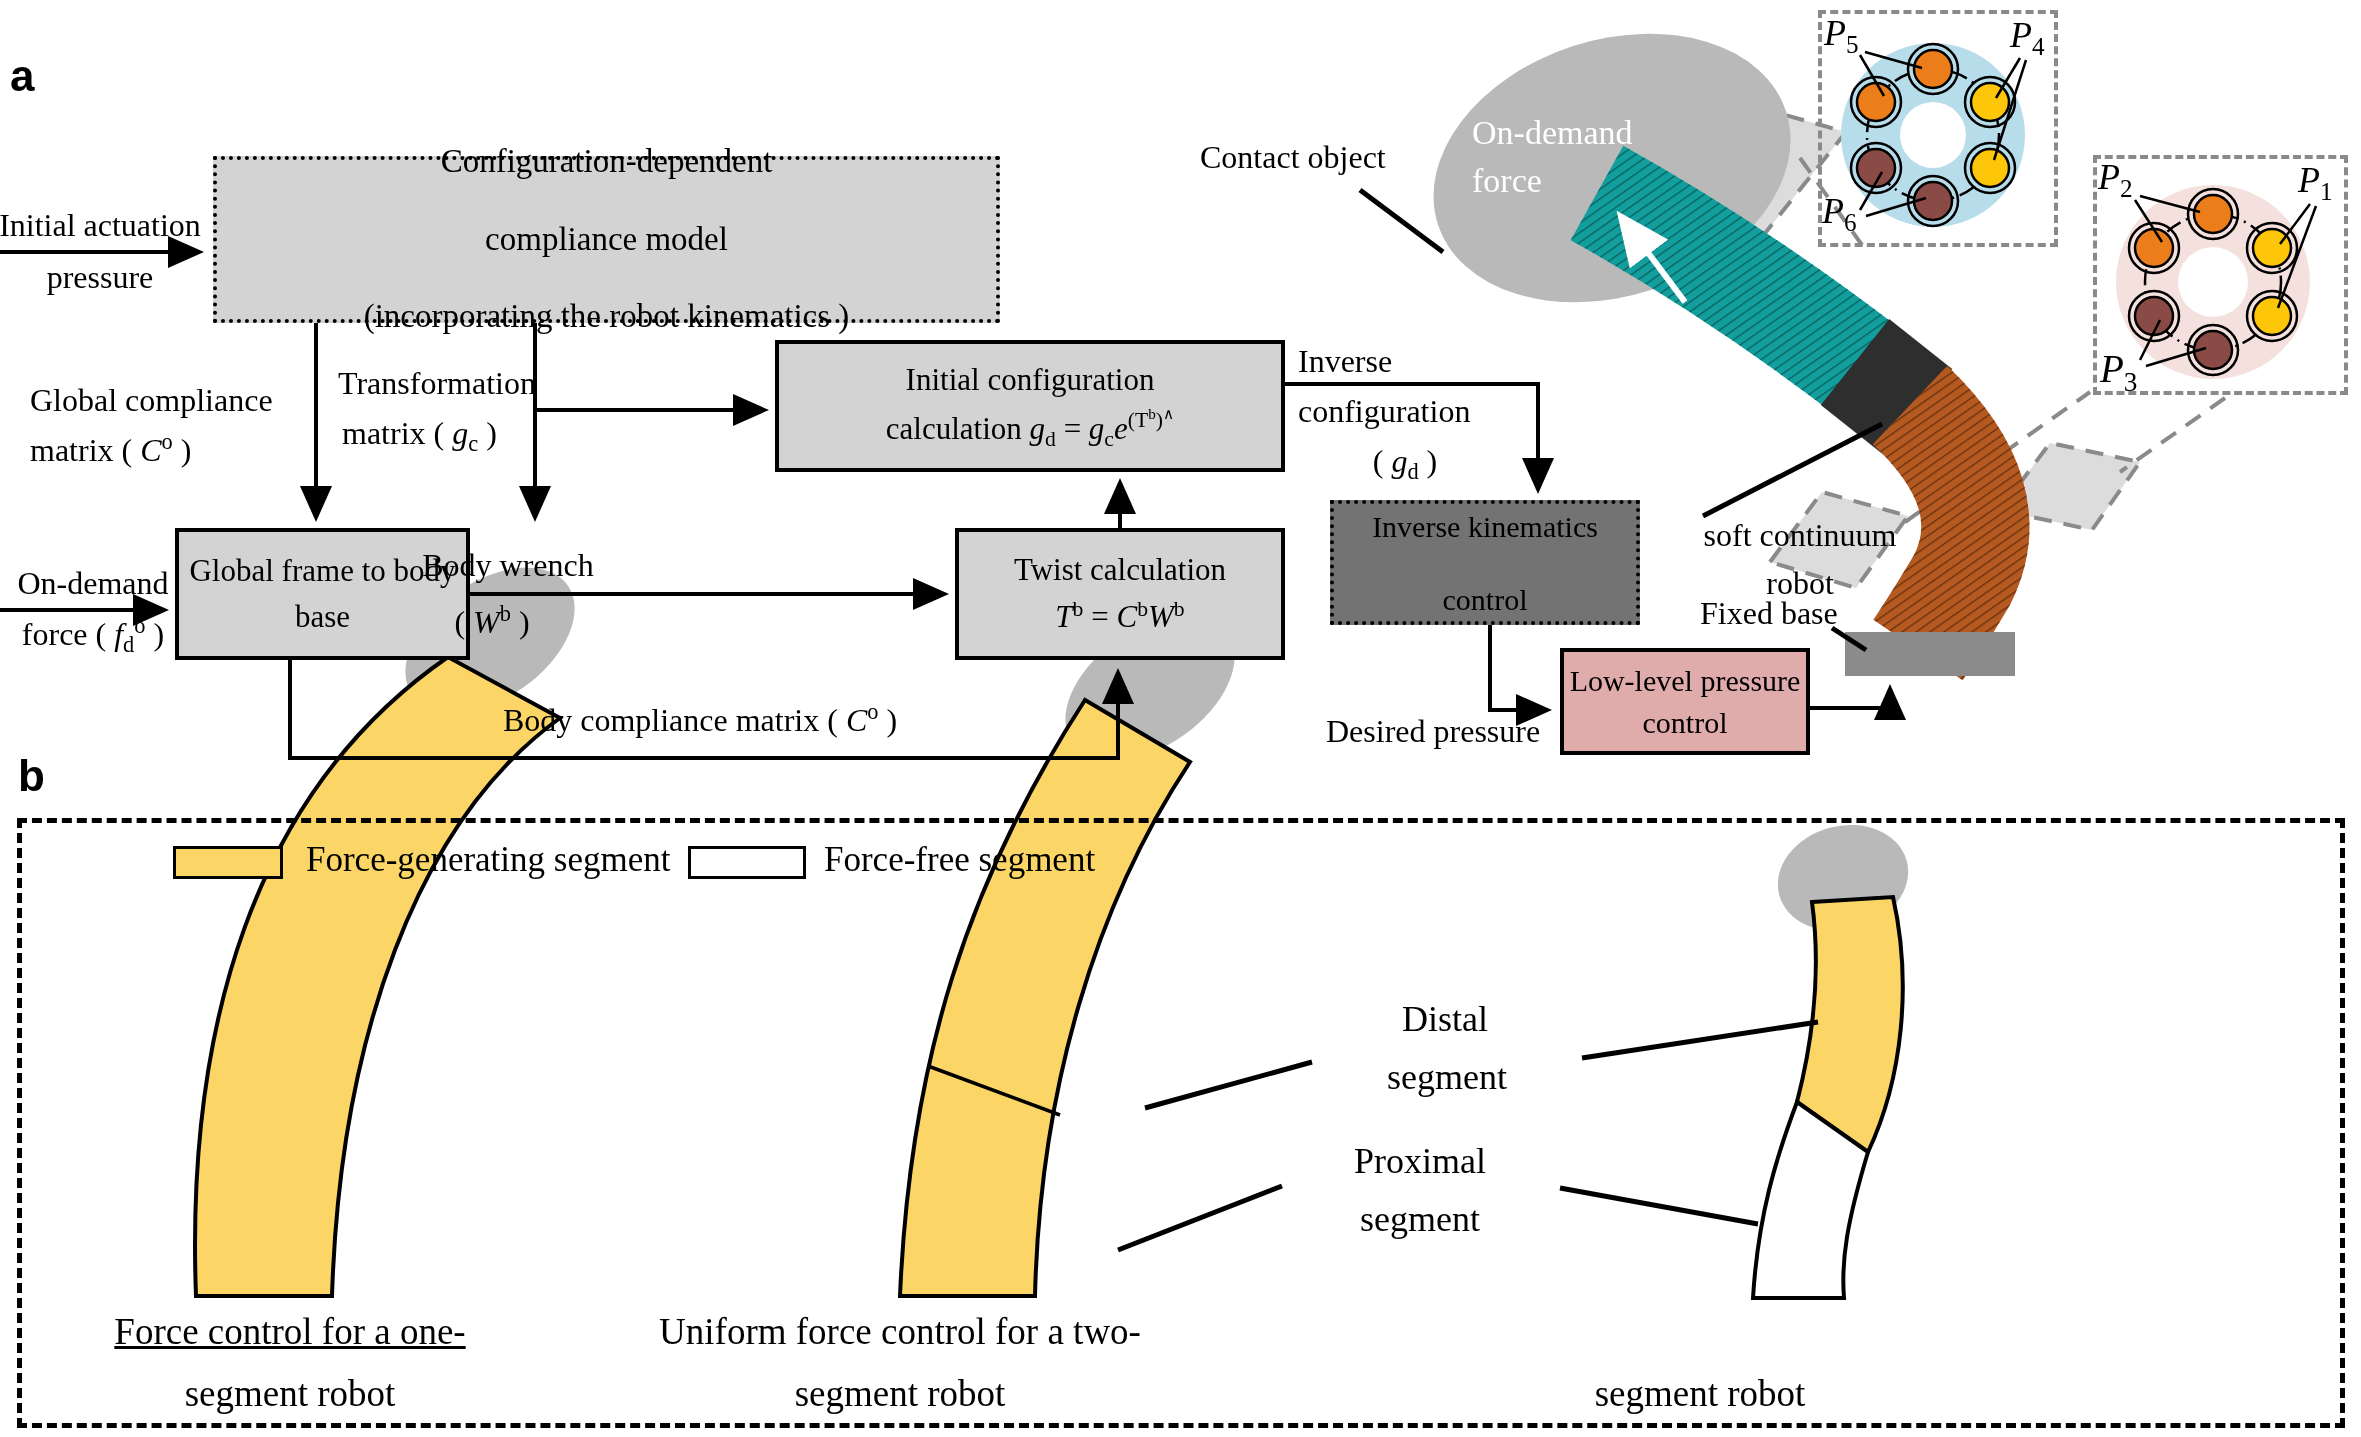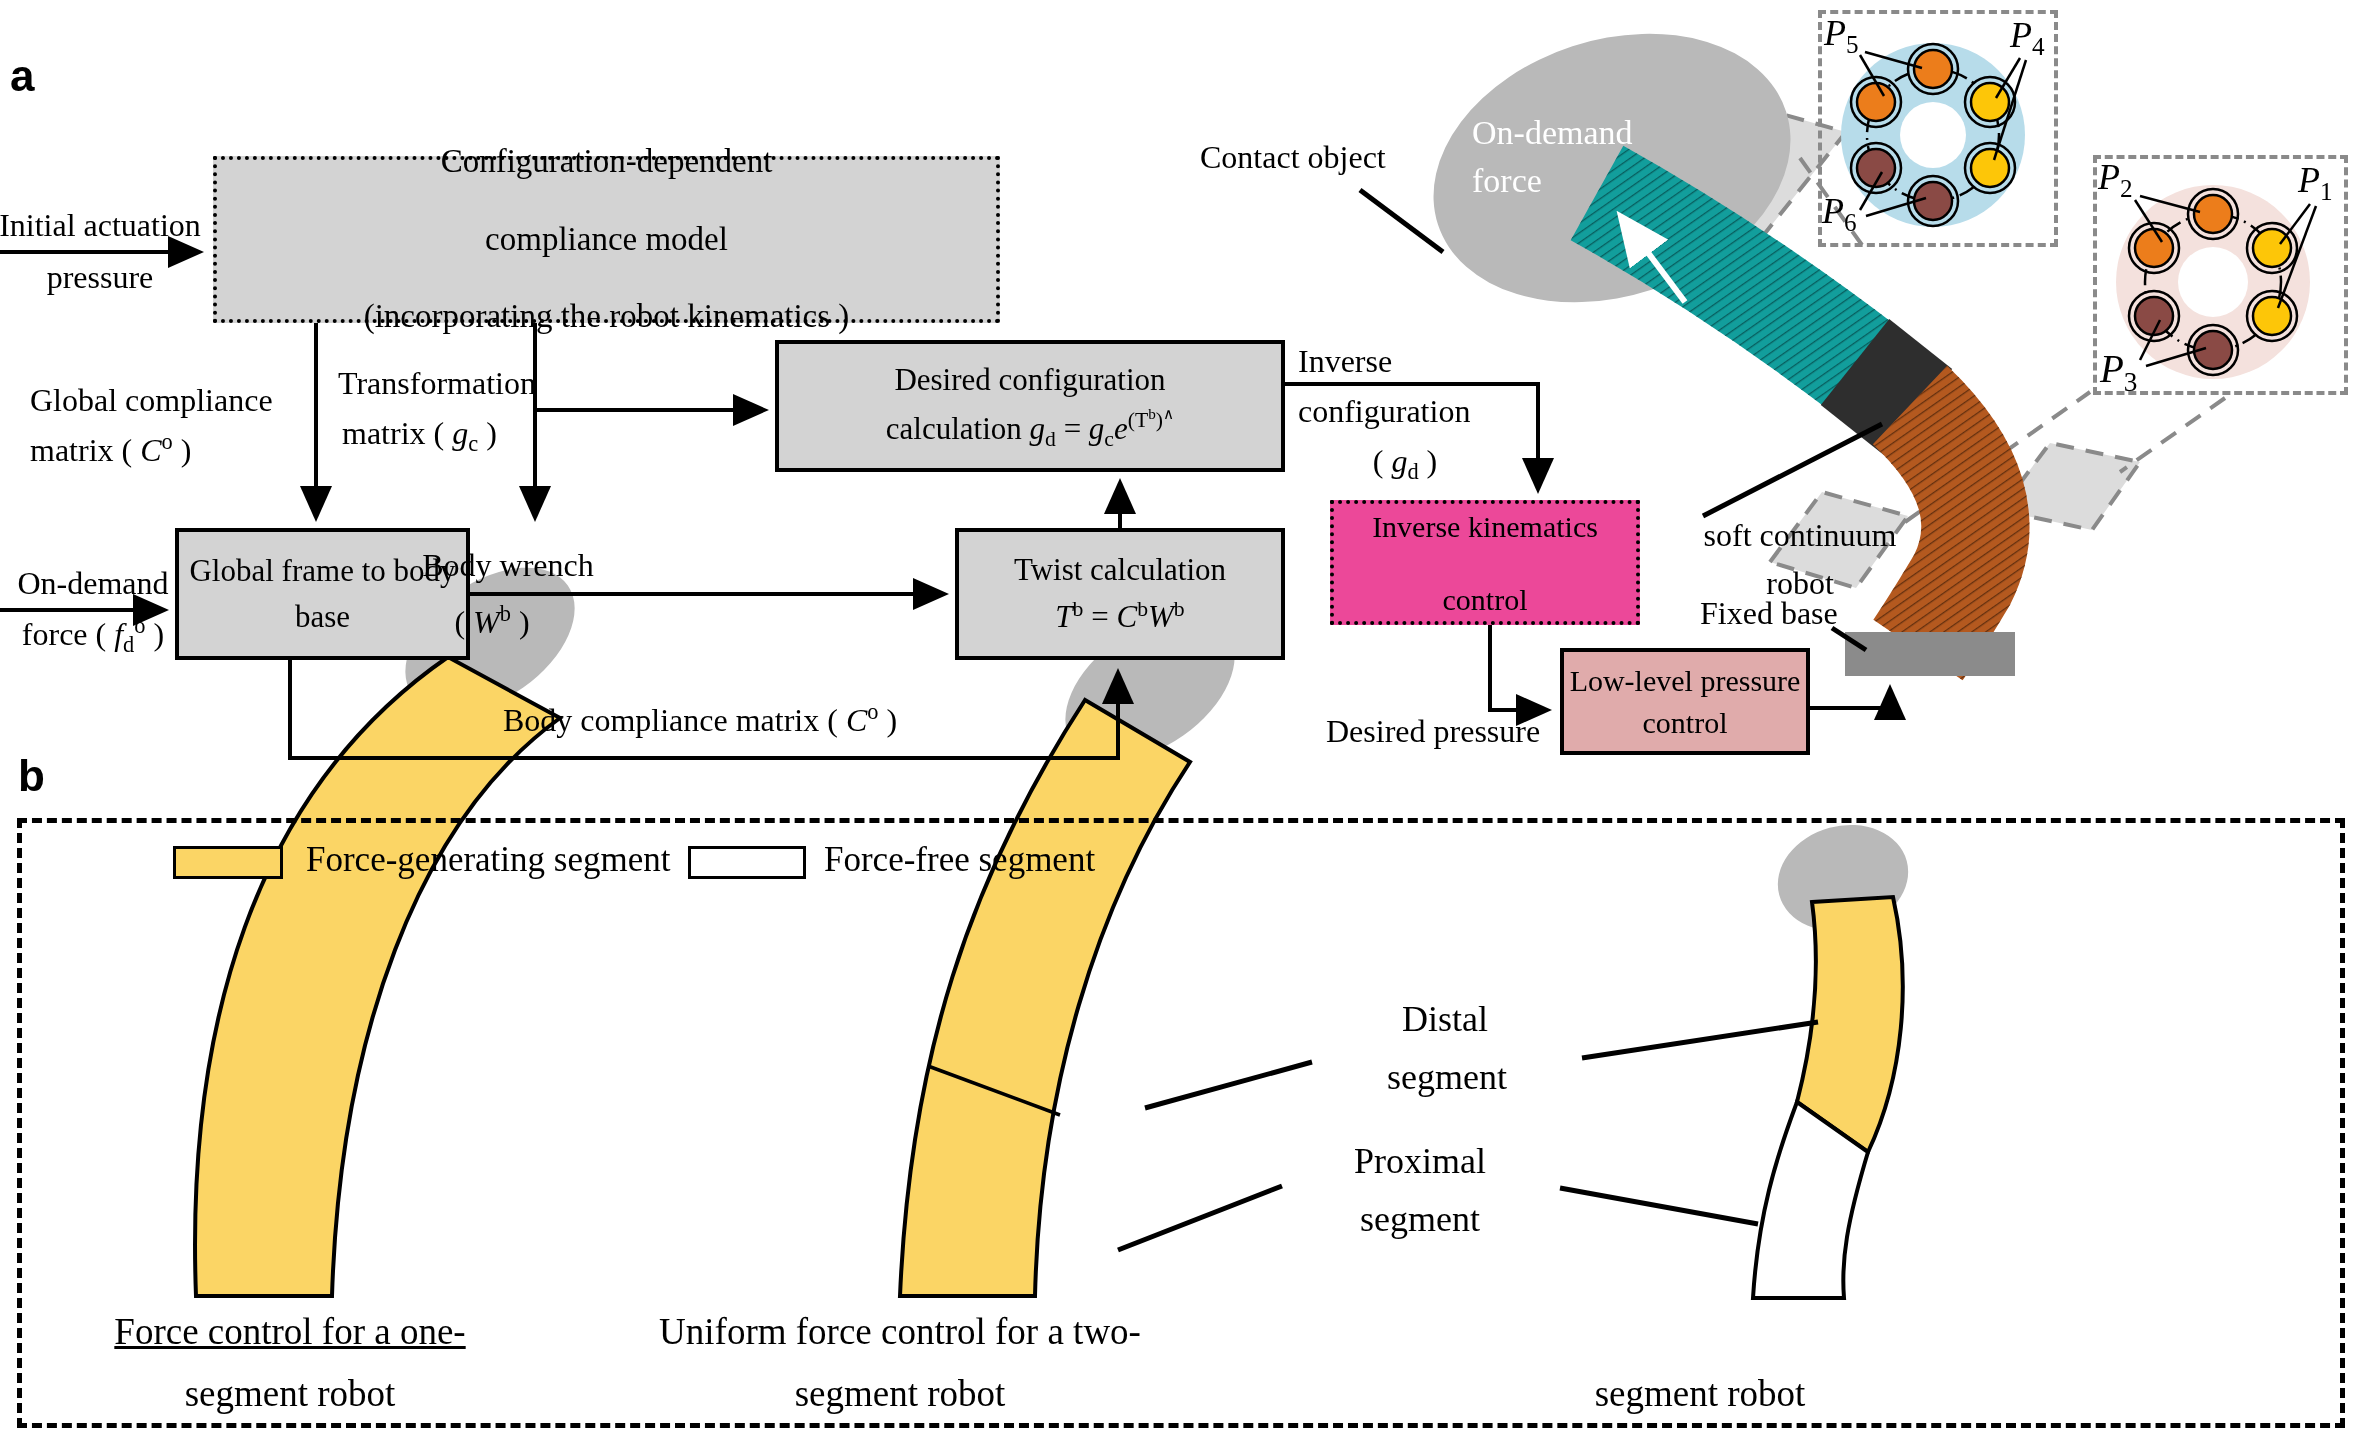--- a/index.html
+++ b/index.html
@@ -158,30 +158,30 @@
     <div>compliance model</div>
     <div>(incorporating the robot kinematics )</div>
   </div>
 
   <div class="box fill-gray b-solid" style="left:175px;top:528px;width:295px;height:132px;">
     <div>Global frame to body</div>
     <div>base</div>
   </div>
 
   <div class="box fill-gray b-solid" style="left:775px;top:340px;width:510px;height:132px;">
-    <div>Desired configuration</div>
+    <div>Initial configuration</div>
     <div class="mlbl">calculation  <i>g</i><sub>d</sub> = <i>g</i><sub>c</sub><i>e</i><sup>(T<sup>b</sup>)<sup>∧</sup></sup></div>
   </div>
 
   <div class="box fill-gray b-solid" style="left:955px;top:528px;width:330px;height:132px;">
     <div>Twist calculation</div>
     <div class="mlbl"><i>T</i><sup>b</sup> = <i>C</i><sup>b</sup><i>W</i><sup>b</sup></div>
   </div>
 
-  <div class="box b-dot" style="left:1330px;top:500px;width:310px;height:125px;background:#ec4899;font-size:30px;">
+  <div class="box b-dot" style="left:1330px;top:500px;width:310px;height:125px;background:#737373;font-size:30px;">
     <div>Inverse kinematics</div>
     <div>control</div>
   </div>
 
   <div class="box b-solid" style="left:1560px;top:648px;width:250px;height:107px;background:#e0abab;font-size:30px;line-height:1.4;">
     <div>Low-level pressure</div>
     <div>control</div>
   </div>
 
   <div class="lbl ctr" style="left:100px;top:208px;text-align:right;">Initial actuation</div>

